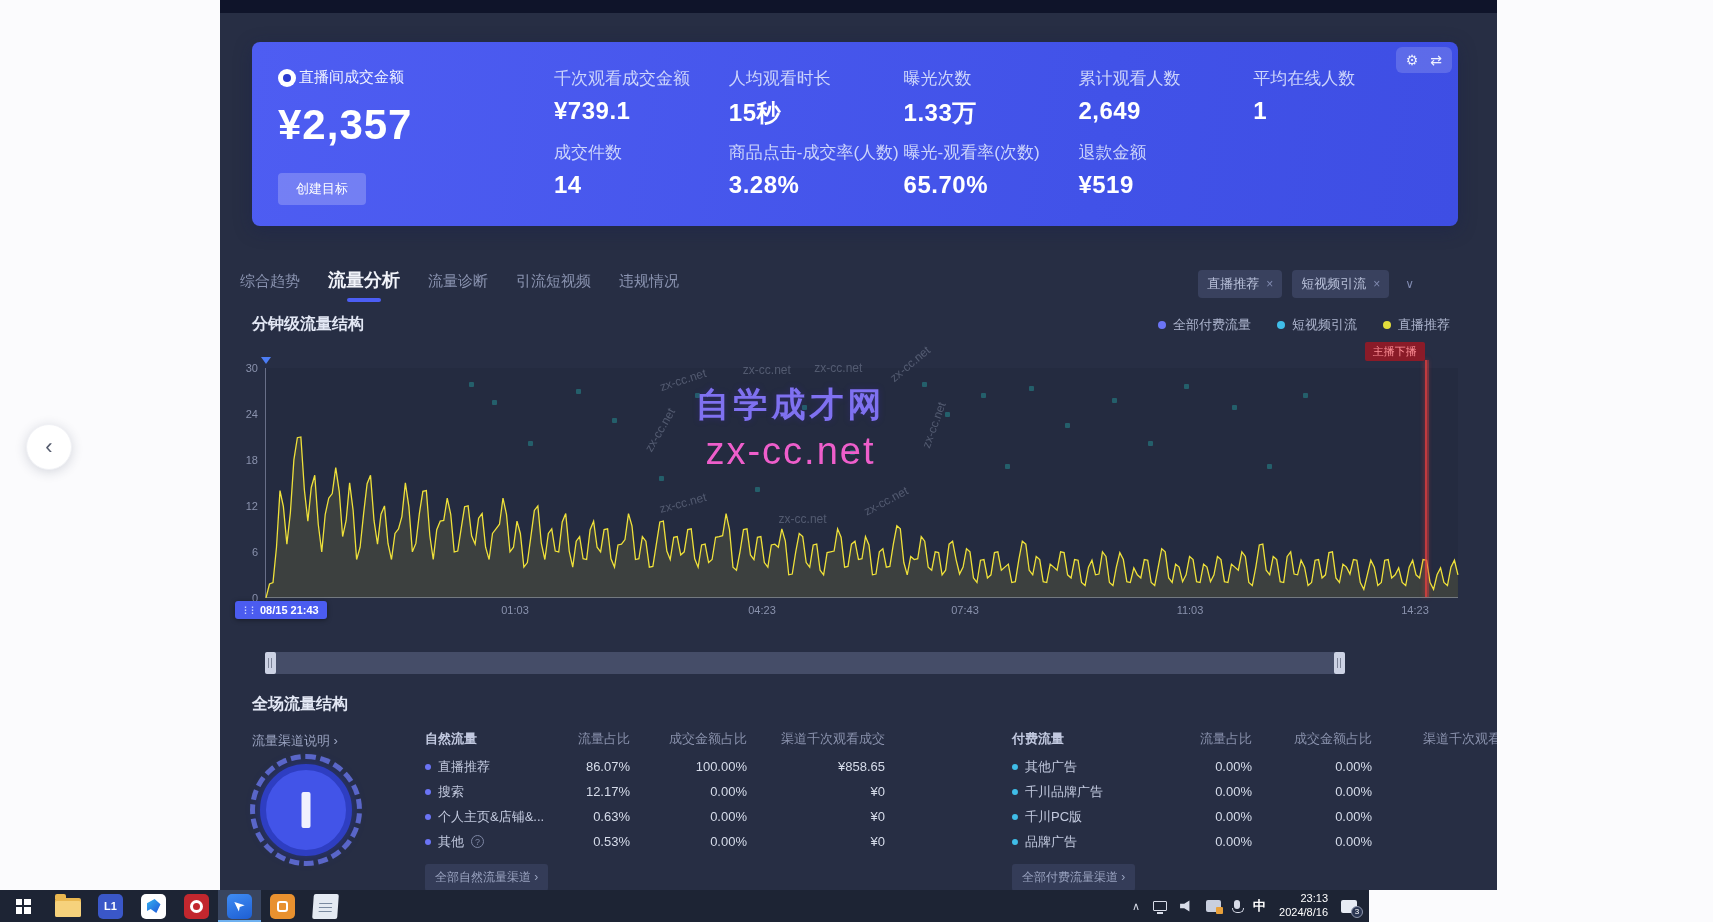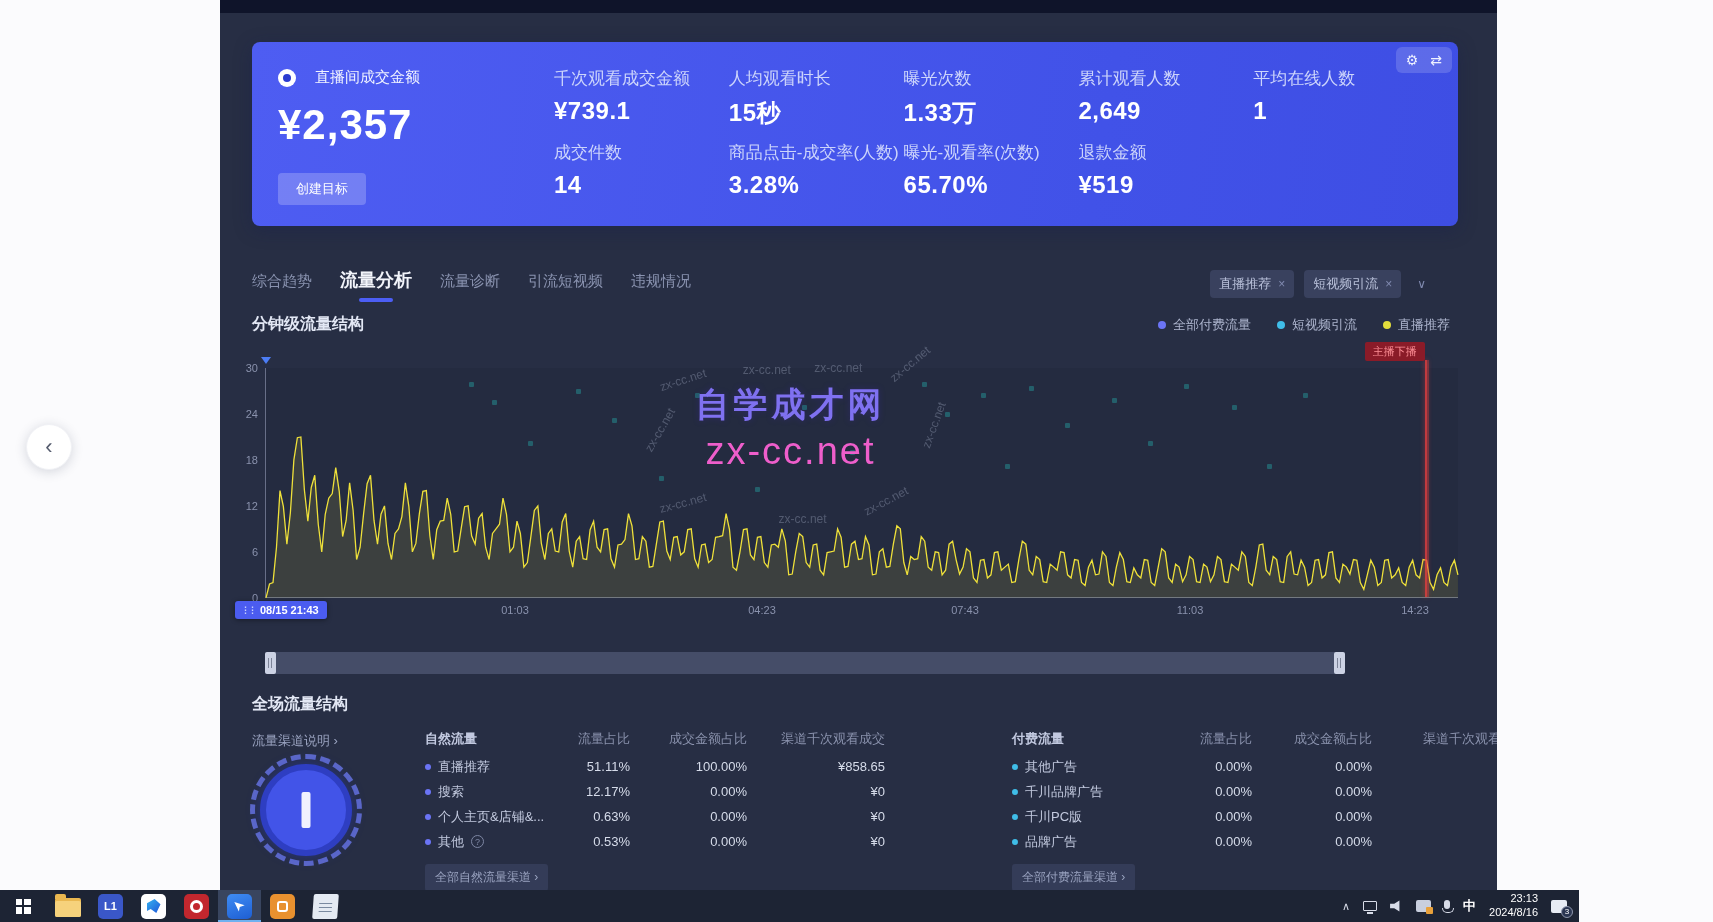--- a/index.html
+++ b/index.html
@@ -17,33 +17,33 @@
   .content { position:absolute; left:220px; top:0; width:1277px; height:890px; background:#272e44; overflow:hidden; }
   .top-strip { position:absolute; left:0; top:0; width:100%; height:13px; background:#0f142a; }
 
   
   .summary-panel { position:absolute; left:32px; top:42px; width:1206px; height:184px; border-radius:8px;
     background:linear-gradient(100deg,#4e5df2 0%,#4152e8 70%,#3e4ee4 100%); box-shadow:0 4px 18px rgba(20,28,80,.35); }
   .corner-pill { position:absolute; top:5px; right:6px; height:26px; padding:0 10px; border-radius:6px;
     background:rgba(255,255,255,.16); display:flex; align-items:center; gap:12px; color:#eef1ff; }
   .corner-pill .ic { font-size:14px; line-height:1; cursor:pointer; }
   .summary-left { position:absolute; left:26px; top:26px; width:270px; color:#fff; }
-  .summary-title { display:flex; align-items:center; gap:19px; font-size:15px; color:#f0f3ff; }
+  .summary-title { display:flex; align-items:center; gap:3px; font-size:15px; color:#f0f3ff; }
   .target-icon { width:18px; height:18px; border-radius:50%; background:#fff; position:relative; }
   .target-icon::after { content:""; position:absolute; left:5px; top:5px; width:8px; height:8px; border-radius:50%; background:#2b3bd0; }
   .summary-value { margin-top:14px; font-size:42px; font-weight:bold; letter-spacing:1px; color:#fff; }
   .goal-btn { margin-top:24px; display:inline-block; padding:7px 18px; font-size:13px; color:#fff;
     background:rgba(255,255,255,.22); border:none; border-radius:4px; cursor:pointer; }
   .metrics-grid { position:absolute; left:302px; top:0; right:30px; height:100%; display:grid;
     grid-template-columns:repeat(5,1fr); grid-template-rows:1fr 1fr; padding:25px 0 18px 0; row-gap:6px; }
   .metric .m-label { font-size:17px; color:#ccd4fb; }
   .metric .m-value { margin-top:7px; font-size:24px; font-weight:bold; color:#fff; letter-spacing:.5px; }
 
   
-  .tabs-row { position:absolute; left:32px; top:268px; width:1180px; display:flex; justify-content:space-between; align-items:center; }
+  .tabs-row { position:absolute; left:20px; top:268px; width:1180px; display:flex; justify-content:space-between; align-items:center; }
   .tabs { display:flex; align-items:baseline; gap:28px; }
   .tab { font-size:15px; color:#8a93b0; cursor:pointer; position:relative; padding-bottom:8px; }
   .tab.active { font-size:18px; font-weight:bold; color:#f2f4fa; }
   .tab.active::after { content:""; position:absolute; left:50%; transform:translateX(-50%); bottom:-2px; width:34px; height:4px; border-radius:2px; background:#4c5ef5; }
   .filter-tags { display:flex; align-items:center; gap:10px; }
   .tag { display:flex; align-items:center; gap:7px; background:#39415e; border-radius:4px; padding:5px 9px;
     font-size:13px; color:#b9c1da; cursor:pointer; }
   .tag .x { color:#808ab0; font-size:12px; cursor:pointer; }
   .tag-more { color:#808ab0; font-size:12px; padding:4px 6px; cursor:pointer; }
 
@@ -109,21 +109,21 @@
   .rname { display:flex; align-items:center; gap:7px; color:#c3cadf; white-space:nowrap; overflow:hidden; }
   .rdot { width:6px; height:6px; border-radius:50%; flex:0 0 auto; }
   .natural .rdot { background:#6b74f5; }
   .paid .rdot { background:#3fbde8; }
   .help-icon { display:inline-block; width:13px; height:13px; border:1px solid #7d86a3; border-radius:50%;
     color:#7d86a3; font-size:9px; line-height:12px; text-align:center; cursor:pointer; }
   .tfoot { margin-top:10px; display:inline-block; background:#343c58; color:#9aa3c0; font-size:12px;
     padding:5px 10px; border-radius:3px; cursor:pointer; }
 
   
-  .taskbar { position:absolute; left:0; bottom:0; width:1579px; height:32px; background:#1d2434;
+  .taskbar { position:absolute; left:0; bottom:0; width:1369px; height:32px; background:#1d2434;
     display:flex; align-items:center; z-index:20; }
   .tb-btn { width:43px; height:32px; display:flex; align-items:center; justify-content:center; cursor:pointer; position:relative; }
   .tb-btn.start { width:46px; }
   .tb-btn.active-app { background:#39455f; box-shadow:inset 0 -2px 0 #6fb1f0; }
   .win-logo { width:15px; height:15px; display:grid; grid-template-columns:1fr 1fr; grid-template-rows:1fr 1fr; gap:2px; }
   .win-logo span { background:#fff; }
   .app-ic { width:25px; height:25px; border-radius:5px; position:relative; display:flex; align-items:center; justify-content:center; }
   .ic-folder { width:26px; height:19px; background:#eab850; border-radius:2px; position:relative; margin-top:3px; }
   .ic-folder::before { content:""; position:absolute; left:0; top:-4px; width:11px; height:5px; background:#eab850; border-radius:2px 2px 0 0; }
   .ic-folder::after { content:""; position:absolute; left:0; top:3px; width:26px; height:16px; background:#f6d27c; border-radius:2px; }
@@ -348,21 +348,21 @@
         <span class="cat">自然流量</span>
         <span class="num">流量占比</span>
         <span class="num">成交金额占比</span>
         <span class="num">渠道千次观看成交</span>
       </div>
       <div class="trow">
         <span class="rname">
             <i class="rdot"></i>
             <span>直播推荐</span>
           </span>
-        <span class="num">51.11%</span>
+        <span class="num">86.07%</span>
         <span class="num">100.00%</span>
         <span class="num">¥858.65</span>
       </div>
       <div class="trow">
         <span class="rname">
             <i class="rdot"></i>
             <span>搜索</span>
           </span>
         <span class="num">12.17%</span>
         <span class="num">0.00%</span>

